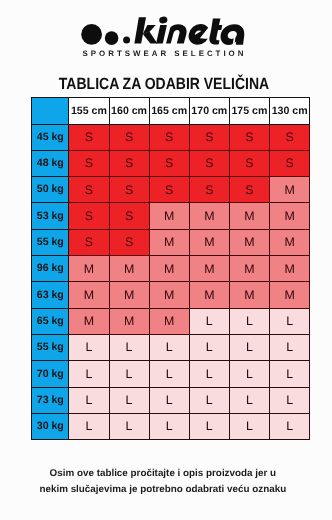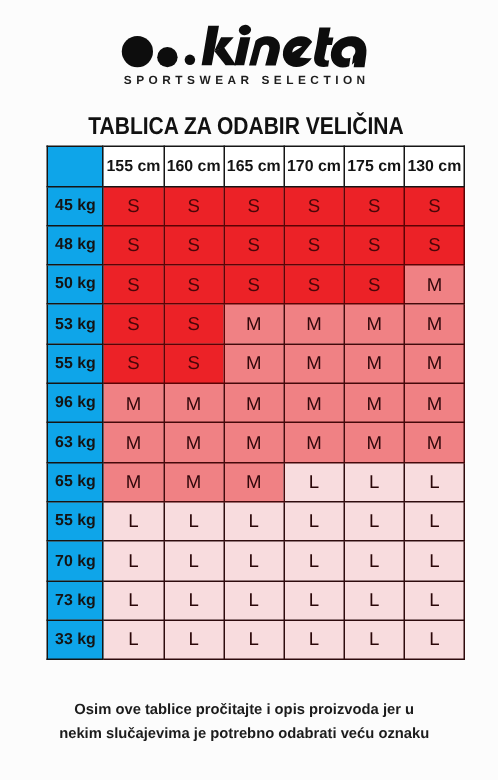--- a/index.html
+++ b/index.html
@@ -212,21 +212,21 @@
         <tr>
           <td class="kg">73 kg</td>
           <td class="L">L</td>
           <td class="L">L</td>
           <td class="L">L</td>
           <td class="L">L</td>
           <td class="L">L</td>
           <td class="L">L</td>
         </tr>
         <tr>
-          <td class="kg">33 kg</td>
+          <td class="kg">30 kg</td>
           <td class="L">L</td>
           <td class="L">L</td>
           <td class="L">L</td>
           <td class="L">L</td>
           <td class="L">L</td>
           <td class="L">L</td>
         </tr>
       </tbody>
   </table>
 

